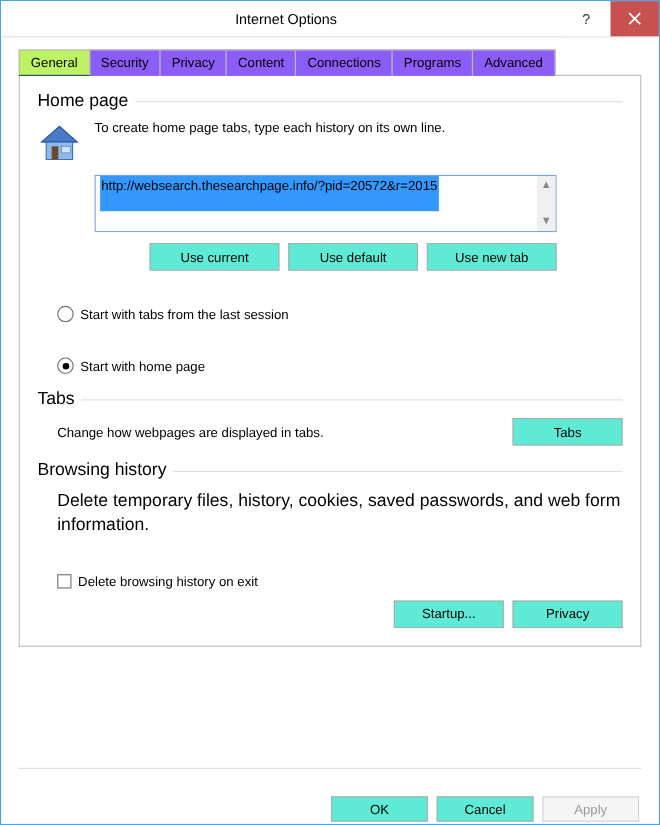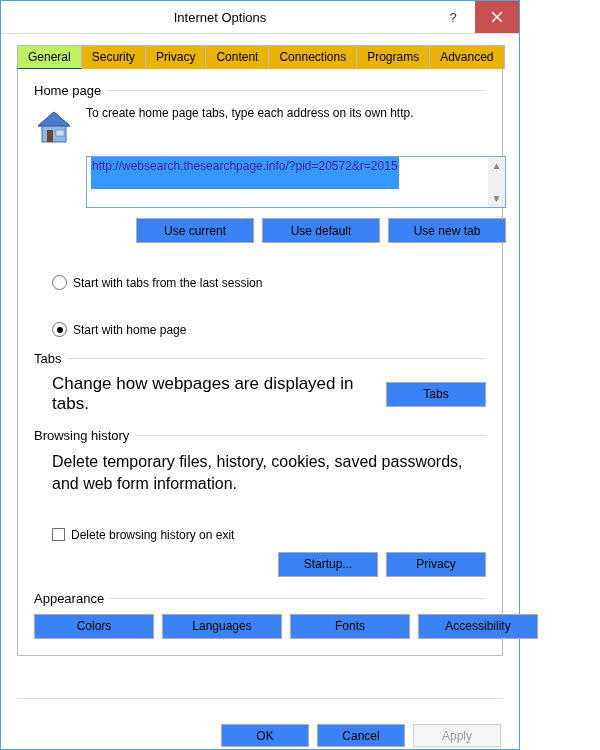--- a/index.html
+++ b/index.html
@@ -4,21 +4,21 @@
 <style>
   html, body {
     margin: 0;
     padding: 0;
     font-family: "Segoe UI", Tahoma, sans-serif;
     font-size: 12px;
     background: #fff;
     color: #000;
   }
   .window {
-    width: 520px;
+    width: 600px;
     height: 750px;
     box-sizing: border-box;
     border: 1px solid #4aa3df;
     background: #fff;
     position: relative;
   }
   .titlebar {
     height: 32px;
     background: #fff;
     border-bottom: 1px solid #ddd;
@@ -58,41 +58,41 @@
   
   .tabstrip {
     display: flex;
     border-bottom: 1px solid #bbb;
     margin-bottom: 0;
   }
   .tab {
     padding: 4px 10px;
     border: 1px solid #bbb;
     border-bottom: none;
-    background: #eab308;
+    background: #8b5cf6;
     margin-right: -1px;
     font-size: 12px;
     position: relative;
     top: 1px;
     cursor: default;
   }
   .tab.active {
     background: #bef264;
     border-bottom: 1px solid #0c4a6e;
     top: 1px;
     z-index: 2;
   }
   .panel {
     border: 1px solid #bbb;
     border-top: none;
     padding: 14px 16px 16px 16px;
     box-sizing: border-box;
   }
   .group-label {
-    font-size: 13px;
+    font-size: 16px;
     margin-bottom: 2px;
   }
   .group-line {
     display: flex;
     align-items: center;
     margin-bottom: 8px;
   }
   .group-line .group-label { flex: 0 0 auto; margin-right: 6px; margin-bottom:0;}
   .group-line .rule {
     flex: 1;
@@ -125,21 +125,21 @@
     border: 1px solid #7aa7d7;
     box-sizing: border-box;
     padding: 2px 20px 2px 4px;
     font-size: 12px;
     overflow: hidden;
     position: relative;
     background:#fff;
   }
   .url-text {
     background: #3399ff;
-    color: #4c1d95;
+    color: #000000;
     display: inline;
     padding: 16px 1px;
     white-space: nowrap;
   }
   .url-scroll {
     position: absolute;
     right: 0;
     top: 0;
     bottom: 0;
     width: 17px;
@@ -163,21 +163,21 @@
     gap: 8px;
     margin-top: 10px;
     justify-content: flex-end;
     margin-left: 52px;
     width: 420px;
   }
   .btn {
     min-width: 118px;
     height: 25px;
     border: 1px solid #acacac;
-    background: #3b82f6;
+    background: #5eead4;
     font-size: 12px;
     display: flex;
     align-items: center;
     justify-content: center;
     box-sizing: border-box;
     cursor: default;
   }
   .btn.small { min-width: 100px; }
   .btn.xsmall { min-width: 88px; height:23px;}
   .btn.disabled {
@@ -201,21 +201,21 @@
   }
   .radio.checked::after {
     content:""; width:6px;height:6px;border-radius:50%;background:#000;
   }
   .checkbox {
     width:13px;height:13px;border:1px solid #707070;background:#fff;box-sizing:border-box;
   }
   .tabs-row {
     display:flex;align-items:center;justify-content:space-between;margin-left:18px;gap:12px;
   }
-  .tabs-row .desc { flex:1; font-size:17px;}
+  .tabs-row .desc { flex:1; font-size:12px;}
   .history-desc {
     margin-left:18px;font-size:16px;margin-bottom:10px;line-height:1.4;
   }
   .app-row {
     display:flex;gap:8px;margin-top:6px;margin-left:0;
   }
   .app-row .btn { min-width: 120px; }
   .dialog-buttons {
     position:absolute;
     bottom:2px;
@@ -263,21 +263,21 @@
         <span class="group-label">Home page</span>
         <span class="rule"></span>
       </div>
       <div class="home-row">
         <svg class="house-icon" viewBox="0 0 40 40">
           <polygon points="20,4 36,18 32,18 32,34 8,34 8,18 4,18" fill="#8fb7e8" stroke="#3a6fb0" stroke-width="1"></polygon>
           <polygon points="20,4 36,18 4,18" fill="#4a7bc8" stroke="#2c5a9e" stroke-width="1"></polygon>
           <rect x="13" y="22" width="6" height="12" fill="#6a4a2a"></rect>
           <rect x="22" y="22" width="8" height="6" fill="#cde4ff" stroke="#3a6fb0" stroke-width="0.5"></rect>
         </svg>
-        <div class="home-text">To create home page tabs, type each address on its own http.</div>
+        <div class="home-text">To create home page tabs, type each history on its own line.</div>
       </div>
       <div class="url-box-wrap">
         <div class="url-box">
           <span class="url-text">http://websearch.thesearchpage.info/?pid=20572&amp;r=2015</span>
           <div class="url-scroll">
             <div class="scroll-btn">▲</div>
             <div class="scroll-btn">▼</div>
           </div>
         </div>
       </div>
@@ -318,32 +318,20 @@
         <div class="check-row">
           <span class="checkbox"></span>
           <span>Delete browsing history on exit</span>
         </div>
         <div class="btn-row" style="margin-left:0;width:auto;justify-content:flex-end;">
           <div class="btn small">Startup...</div>
           <div class="btn small">Privacy</div>
         </div>
       </div>
 
-      <div class="section">
-        <div class="group-line">
-          <span class="group-label">Appearance</span>
-          <span class="rule"></span>
-        </div>
-        <div class="app-row">
-          <div class="btn">Colors</div>
-          <div class="btn">Languages</div>
-          <div class="btn">Fonts</div>
-          <div class="btn">Accessibility</div>
-        </div>
-      </div>
 
     </div>
   </div>
 
   <div class="hr-top"></div>
   <div class="dialog-buttons">
     <div class="btn xsmall">OK</div>
     <div class="btn xsmall">Cancel</div>
     <div class="btn xsmall disabled">Apply</div>
   </div>

